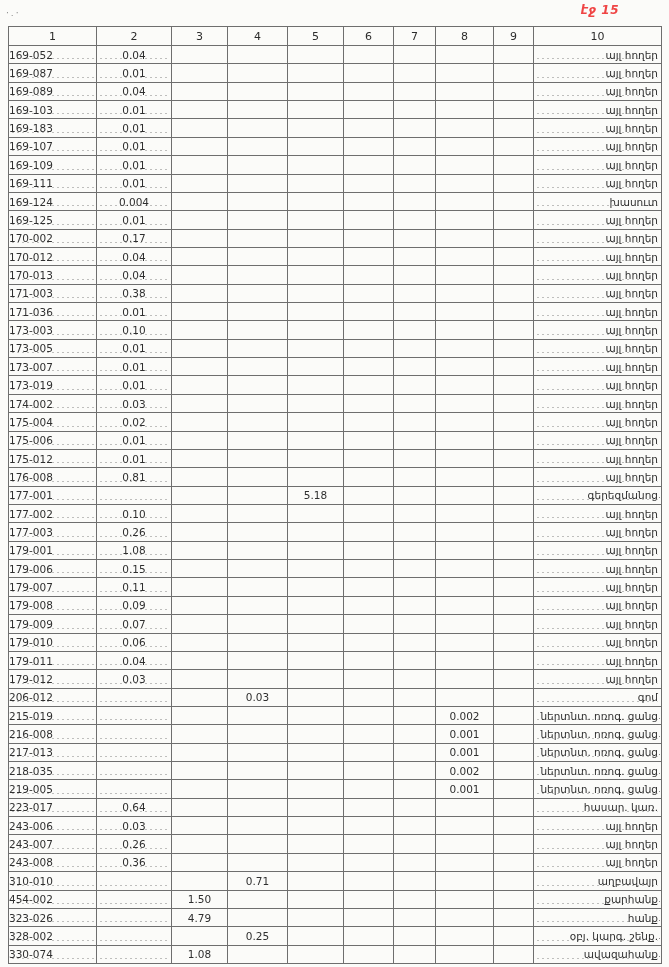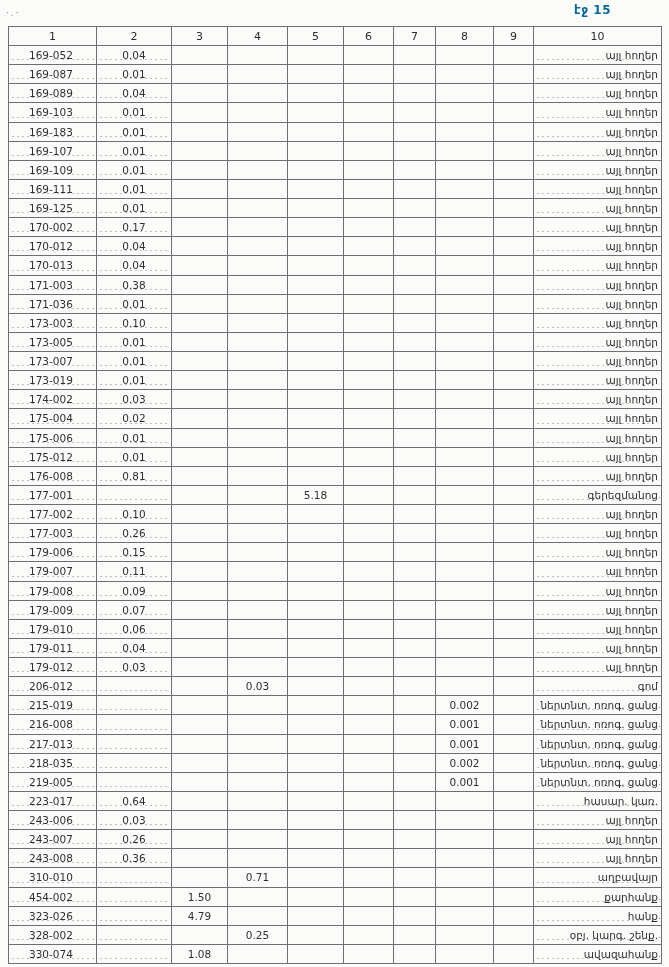--- a/index.html
+++ b/index.html
@@ -6,25 +6,26 @@
   body {
     width: 669px; height: 967px;
     position: relative;
     overflow: hidden;
     background: #fbfbf9;
     font-family: "DejaVu Sans", "Liberation Sans", sans-serif;
     color: #333;
   }
   .page-label {
     position: absolute;
-    top: 3px; right: 58px;
+    top: 3px; right: 50px;
     font-size: 12px;
     font-weight: bold;
-    color: #0369a1;
+    color: #ef4444;
     letter-spacing: 0.5px;
+    font-style: italic;
   }
   .scan-specks {
     position: absolute;
     top: 8px; left: 6px;
     font-size: 9px; color: #8a8a8a;
     letter-spacing: 2px;
   }
   table.sheet {
     position: absolute;
     left: 8px; top: 26px;
@@ -41,21 +42,21 @@
     vertical-align: middle;
   }
   .sheet th {
     height: 18px;
     font-weight: normal;
     font-size: 11px;
     text-align: center;
     color: #2c2c2c;
   }
   .sheet td { height: 16px; color: #2f2f2f; }
-  td.c1  { text-align: left; padding-left: 20px; }
+  td.c1  { text-align: left; padding-left: 0; }
   td.val { text-align: center; }
   td.c10 { text-align: right; position: relative; }
   
   .dotted {
     background-image: repeating-linear-gradient(90deg, rgba(50,50,50,0.30) 0 2px, rgba(0,0,0,0) 2px 5px);
     background-size: 95% 1px;
     background-repeat: no-repeat;
     background-position: 3px calc(100% - 4px);
   }
   .flag {
@@ -193,20 +194,32 @@
         <td class="c3 val"></td>
         <td class="c4 val"></td>
         <td class="c5 val"></td>
         <td class="c6 val"></td>
         <td class="c7 val"></td>
         <td class="c8 val"></td>
         <td class="c9 val"></td>
         <td class="c10 dotted"><span>այլ հողեր</span></td>
       </tr>
       <tr>
+        <td class="c1 dotted">169-124</td>
+        <td class="c2 val dotted">0.004</td>
+        <td class="c3 val"></td>
+        <td class="c4 val"></td>
+        <td class="c5 val"></td>
+        <td class="c6 val"></td>
+        <td class="c7 val"></td>
+        <td class="c8 val"></td>
+        <td class="c9 val"></td>
+        <td class="c10 dotted"><span>խասուտ</span></td>
+      </tr>
+      <tr>
         <td class="c1 dotted">169-125</td>
         <td class="c2 val dotted">0.01</td>
         <td class="c3 val"></td>
         <td class="c4 val"></td>
         <td class="c5 val"></td>
         <td class="c6 val"></td>
         <td class="c7 val"></td>
         <td class="c8 val"></td>
         <td class="c9 val"></td>
         <td class="c10 dotted"><span>այլ հողեր</span></td>
@@ -399,20 +412,32 @@
         <td class="c5 val"></td>
         <td class="c6 val"></td>
         <td class="c7 val"></td>
         <td class="c8 val"></td>
         <td class="c9 val"></td>
         <td class="c10 dotted"><span>այլ հողեր</span></td>
       </tr>
       <tr>
         <td class="c1 dotted">177-003</td>
         <td class="c2 val dotted">0.26</td>
+        <td class="c3 val"></td>
+        <td class="c4 val"></td>
+        <td class="c5 val"></td>
+        <td class="c6 val"></td>
+        <td class="c7 val"></td>
+        <td class="c8 val"></td>
+        <td class="c9 val"></td>
+        <td class="c10 dotted"><span>այլ հողեր</span></td>
+      </tr>
+      <tr>
+        <td class="c1 dotted">179-001</td>
+        <td class="c2 val dotted">1.08</td>
         <td class="c3 val"></td>
         <td class="c4 val"></td>
         <td class="c5 val"></td>
         <td class="c6 val"></td>
         <td class="c7 val"></td>
         <td class="c8 val"></td>
         <td class="c9 val"></td>
         <td class="c10 dotted"><span>այլ հողեր</span></td>
       </tr>
       <tr>

